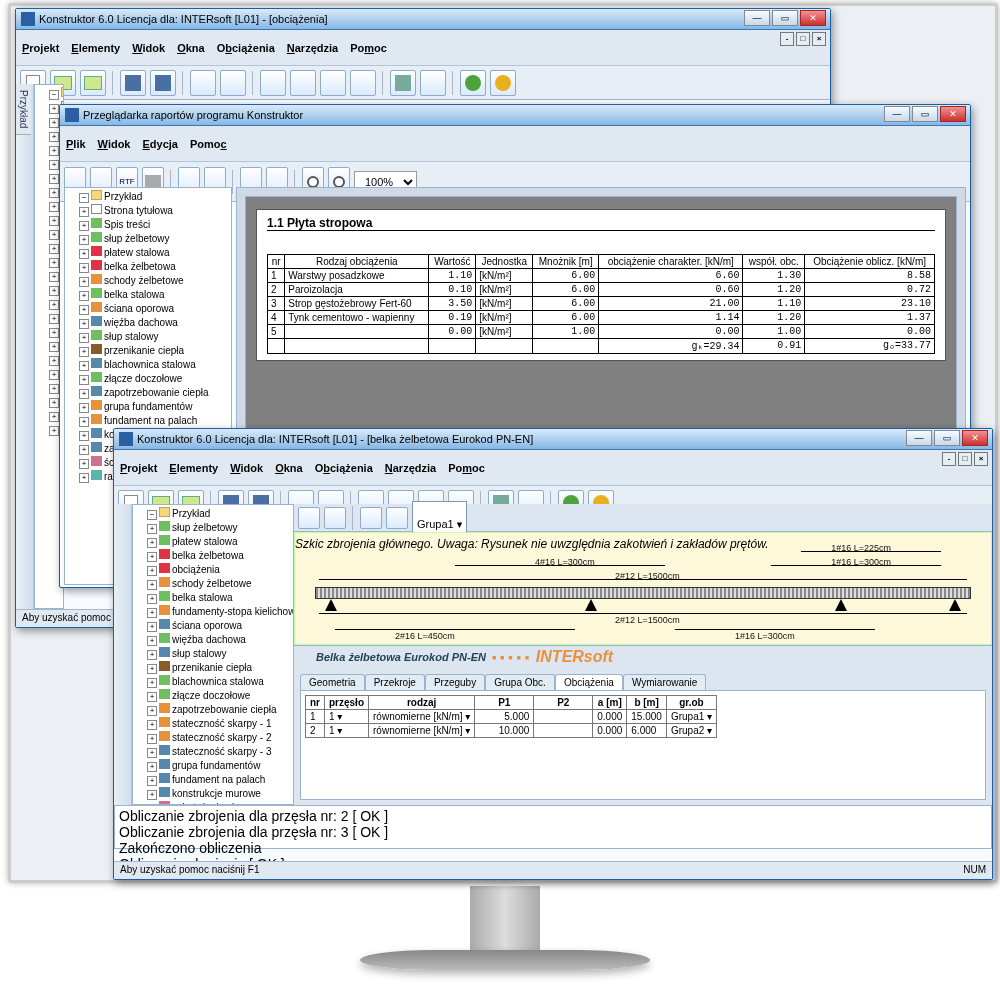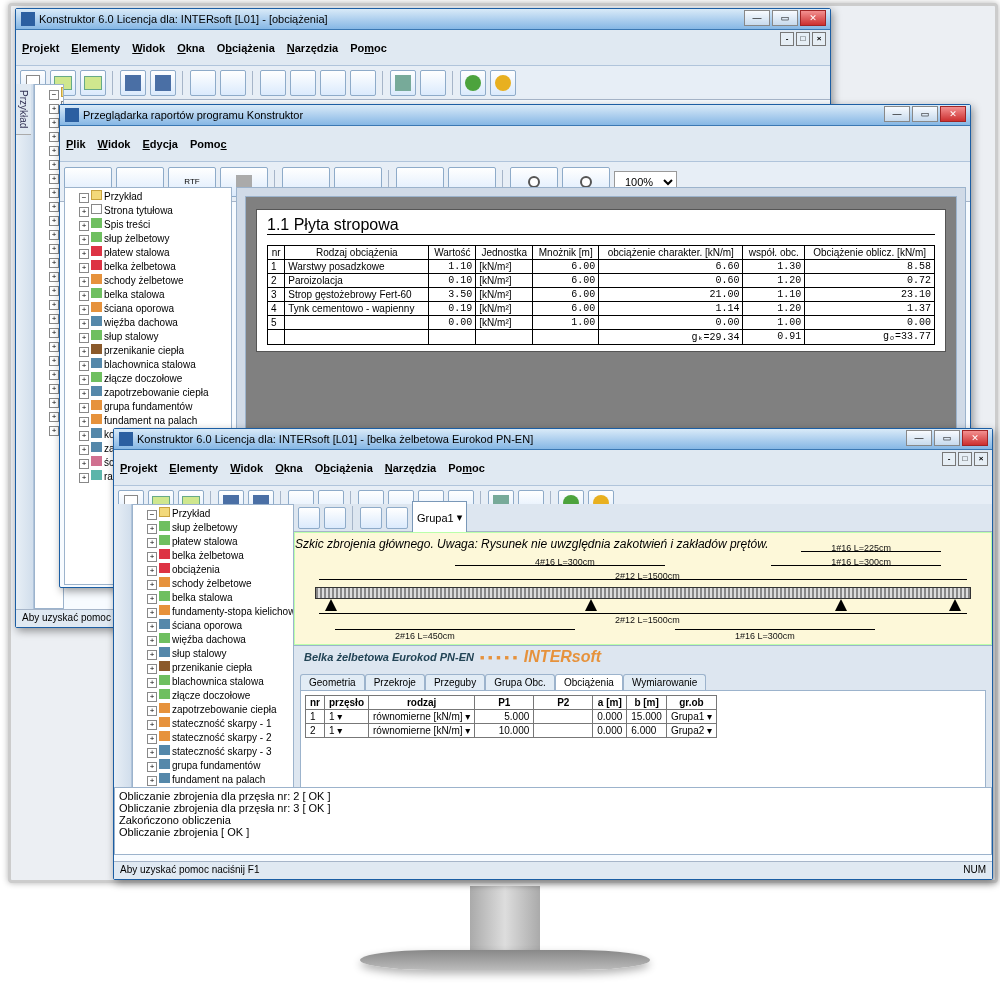--- a/index.html
+++ b/index.html
@@ -17,21 +17,21 @@
 .winbtn { width:26px; height:16px; border:1px solid #888; background:linear-gradient(#f8fbff,#c7daed); font-size:9px; text-align:center; line-height:14px; }
 .winbtn.close { background:linear-gradient(#f39090,#cc3030); border-color:#a02525; color:#fff; }
 
 .menubar { background:#e0e9f2; padding:0 6px; height:36px; font-size:11px; border-bottom:1px solid #b0c4db; display:flex; gap:12px; align-items:center; position:relative;font-weight:bold; }
 .menubar span u { text-decoration: underline; }
 .menubar .mdi-btns { position:absolute; right:4px; top:2px; display:flex; gap:2px;}
 .menubar .mdi-btns .mb { width:14px;height:14px;border:1px solid #777;background:#e6eef5;font-size:8px;text-align:center;line-height:12px;}
 
 .toolbar { background:#e7eef6; padding:3px 4px; border-bottom:1px solid #a6b5c9; display:flex; gap:4px; align-items:center; height:34px; }
 .tbtn { width:26px; height:26px; border:1px solid #8eabc9; background:linear-gradient(#fff,#dbeafc); border-radius:2px; display:flex; align-items:center; justify-content:center; }
-.tbtn.big { width:48px;height:30px; }
+.tbtn.big { width:22px;height:30px; }
 .tsep { width:2px; height:24px; border-left:1px solid #a6b5c9; margin:0 2px; }
 .zoomsel { height:22px; border:1px solid #999; background:#fff; font-size:11px; padding:0 6px; }
 
 .body-area { display:flex; position:absolute; top:21px; bottom:18px; left:0; right:0; }
 .sidebar { width:18px; background:linear-gradient(90deg,#e8eff6,#d1deec); border-right:1px solid #b0c4db; }
 .tabv { writing-mode:vertical-rl; font-size:10px; color:#335; padding:6px 2px; border-bottom:1px solid #aaa; background:#e0e9f2;}
 .tree { width:168px; background:#fff; border:1px solid #9cb3cc; font-size:10px; overflow:auto; padding:2px; line-height:14px; }
 .tree ul { list-style:none; padding-left:12px; }
 .tree li { white-space:nowrap; }
 .tree .exp { display:inline-block; width:10px; height:10px; border:1px solid #888; text-align:center; line-height:8px; font-size:8px; margin-right:2px; background:#fff;}
@@ -45,21 +45,21 @@
 .ico.brn { background:#8b5a2b; }
 .ico.pnk { background:#d07090; }
 .ico.cyn { background:#5cb5aa; }
 
 .statusbar { position:absolute; bottom:0; left:0; right:0; height:18px; background:#e0e9f2; border-top:1px solid #a6b5c9; font-size:10px; padding:2px 6px; display:flex; justify-content:space-between; }
 
 .content { flex:1; background:#d0dae7; position:relative; border:1px solid #9cb3cc; }
 .content-inner { position:absolute; inset:8px; background:#808080; border:1px solid #9cb3cc; overflow:auto; }
 
 .report-page { margin:12px auto; width:690px; background:#fff; border:1px solid #555; padding:6px 10px; font-family:"Courier New",monospace; font-size:11px; }
-.report-page h4 { font-size:16px; border-bottom:1px solid #000; margin-bottom:10px; font-weight:normal;}
+.report-page h4 { font-size:12px; border-bottom:1px solid #000; margin-bottom:23px; font-weight:bold;}
 .rtable { border-collapse:collapse; width:100%; margin-top:4px;}
 .rtable td, .rtable th { border:1px solid #000; padding:1px 3px; font-size:10px; text-align:left; vertical-align:top;}
 .rtable td.num { text-align:right; font-family:"Courier New",monospace; }
 .rtable th { text-align:center; font-weight:normal; }
 
 
 .canvas { background:#fdf8d9; border:1px solid #bfa; position:absolute; left:0; top:0; right:0; bottom:160px; }
 .canvas-title { text-align:left; font-size:12px; margin-top:4px;font-style:italic; }
 .beam-area { position:relative; margin:30px 20px; height:120px; }
 .beamline { position:absolute; left:0; right:0; height:12px; background:repeating-linear-gradient(90deg,#888 0,#888 2px,#ddd 2px,#ddd 4px); border:1px solid #333; }
@@ -69,23 +69,23 @@
 
 .lower-panel { position:absolute; bottom:0; left:0; right:0; height:160px; background:#dde6f0; border-top:1px solid #9cb3cc; }
 .tabset { display:flex; font-size:10px; gap:0; padding-left:6px; align-items:end; height:22px;}
 .tab { border:1px solid #9cb3cc; border-bottom:none; background:#e2ecf5; padding:2px 8px; border-radius:3px 3px 0 0;text-align:right; }
 .tab.active{ background:#fff; font-weight:normal;}
 .panel-body { background:#fff; border:1px solid #9cb3cc; margin:0 6px 6px; padding:4px; height:110px; }
 .grid { border-collapse:collapse; font-size:10px; }
 .grid th,.grid td{ border:1px solid #777; padding:1px 4px; }
 .grid input{ width:50px; border:none; font-size:10px; text-align:right; }
 
-.log { position:absolute; left:0; right:0; bottom:24px; height:68px; background:#fff; border:1px solid #9cb3cc; font-size:11px; padding:2px 4px; }
-
-.combo { height:20px; border:1px solid #7a98b8; background:#fff; font-size:11px; padding:16px 4px; display:inline-flex; align-items:center; }
+.log { position:absolute; left:0; right:0; bottom:30px; height:44px; background:#fff; border:1px solid #9cb3cc; font-size:14px; padding:2px 4px; }
+
+.combo { height:20px; border:1px solid #7a98b8; background:#fff; font-size:11px; padding:16px 4px; display:inline-flex; }
 
 
 .ih-new   { color:#fff; background:#fff; border:1px solid #888; width:14px;height:16px;}
 .ih-open  { background:#cfe78e; width:18px;height:14px; border:1px solid #6a8; }
 .ih-save  { background:#4a6fa5; width:16px;height:16px;}
 .ih-print { background:#aaa; width:16px;height:14px;}
 .ih-calc  { background:#7a9; width:16px;height:16px;}
 .ih-zoom  { background:#fff;border:2px solid #555;border-radius:50%;width:12px;height:12px;}
 .ih-green { background:#4ca33d;border-radius:50%;width:16px;height:16px;}
 .ih-bang  { background:#e8b020;border-radius:50%;width:16px;height:16px;}
@@ -503,21 +503,21 @@
               <div style="flex:36; text-align:center;">86cm</div>
               <div style="flex:36; text-align:center;">86cm</div>
               <div style="flex:44; text-align:center;">86cm</div>
               <div style="flex:170; text-align:center;">343cm</div>
               <div style="flex:40; text-align:center;">86cm</div>
               <div style="flex:90; text-align:center;">300cm</div>
             </div>
       </div>
 
       <div class="lower-panel">
-        <div style="display:flex; align-items:center; gap:6px; padding:2px 10px;">
+        <div style="display:flex; align-items:center; gap:6px; padding:2px 22px;">
           <span style="font-size:11px; font-style:italic; font-weight:bold; color:#245;">Belka żelbetowa Eurokod PN-EN</span>
           <span style="color:#e6923c; font-size:7px; letter-spacing:1px;">■ ■ ■ ■ ■</span>
           <span style="color:#e6923c; font-weight:bold; font-style:italic;">INTERsoft</span>
         </div>
         <div class="tabset" id="tabset">
               <div class="tab">Geometria</div>
               <div class="tab">Przekroje</div>
               <div class="tab">Przeguby</div>
               <div class="tab">Grupa Obc.</div>
               <div class="tab active">Obciążenia</div>

